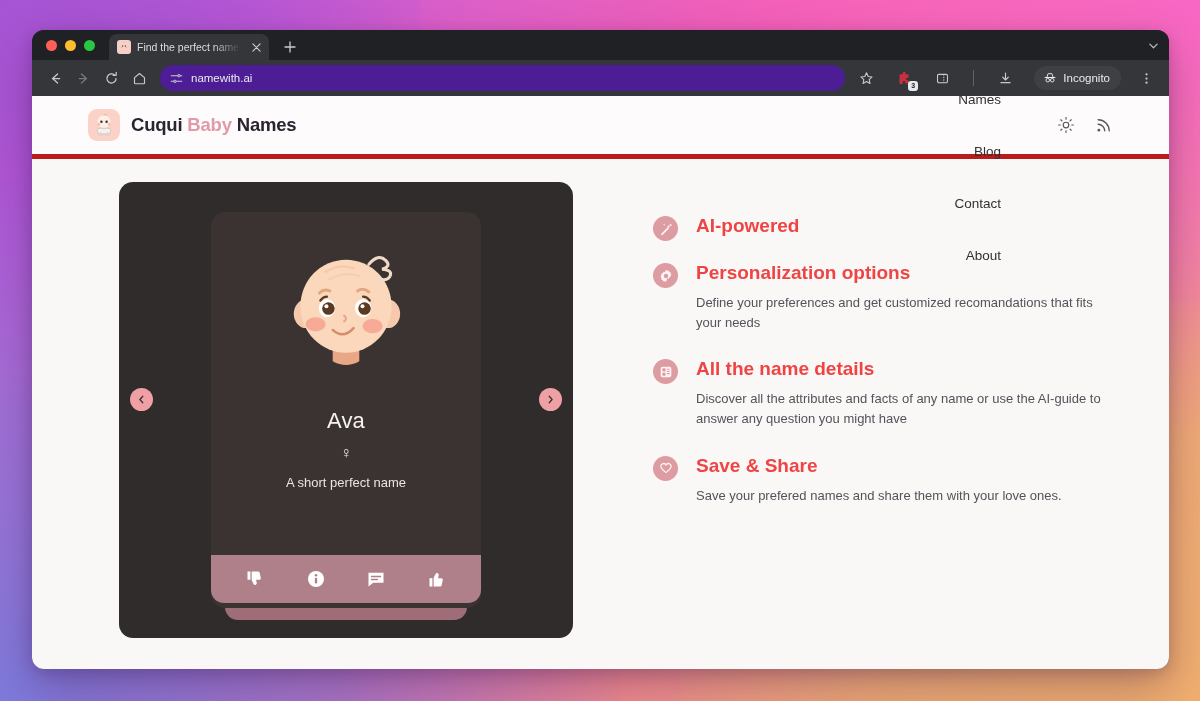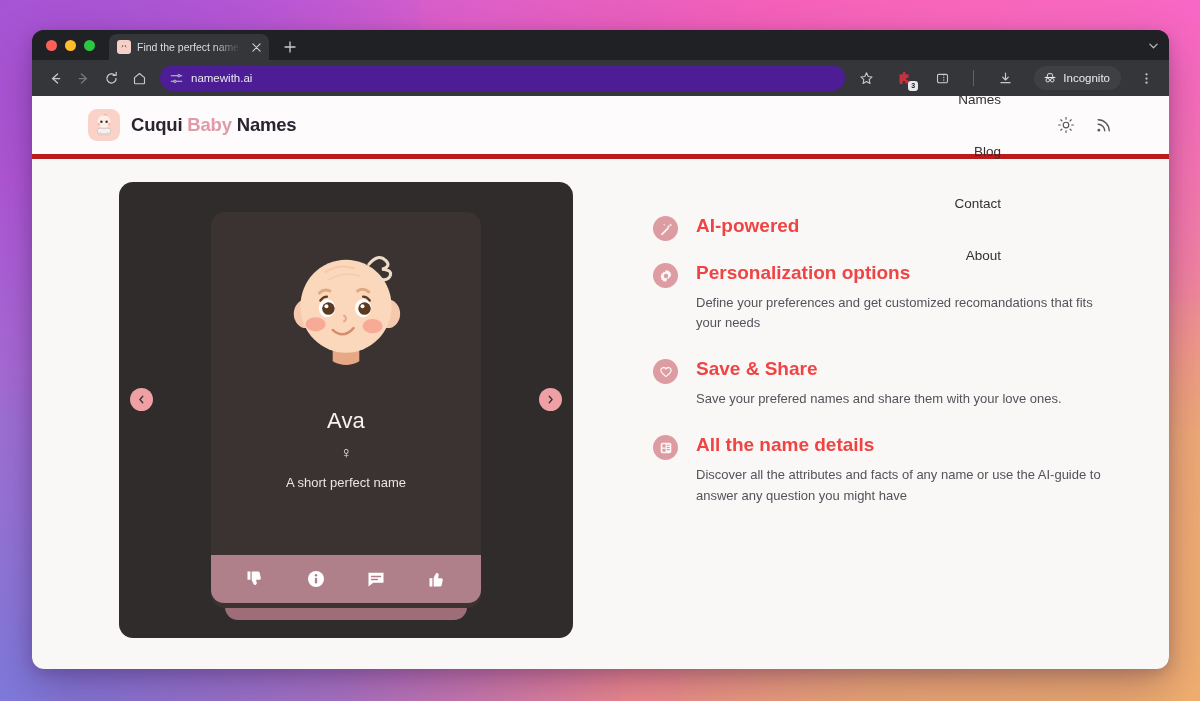--- a/index.html
+++ b/index.html
@@ -519,38 +519,38 @@
               <circle cx="10" cy="10" r="3.1" fill="#dd9ba2"></circle>
             </svg>
           </span>
           <div class="f-title">Personalization options</div>
           <div class="f-desc">Define your preferences and get customized recomandations that fits your needs</div>
         </div>
 
         <div class="feature">
           <span class="f-icon">
             <svg width="14" height="14" viewBox="0 0 20 20">
-              <path d="M10 16.6 C5.2 12.8 2.6 10.6 2.6 7.6 a3.9 3.9 0 0 1 7.4 -1.8 a3.9 3.9 0 0 1 7.4 1.8 c0 3 -2.6 5.2 -7.4 9 Z" stroke="currentColor" stroke-width="1.8" fill="none" stroke-linejoin="round"></path>
-            </svg>
-          </span>
-          <div class="f-title">Save &amp; Share</div>
-          <div class="f-desc">Save your prefered names and share them with your love ones.</div>
-        </div>
-
-        <div class="feature">
-          <span class="f-icon">
-            <svg width="14" height="14" viewBox="0 0 20 20">
               <rect x="2.4" y="2.4" width="15.2" height="15.2" rx="2.6" fill="currentColor"></rect>
               <rect x="4.8" y="4.8" width="4.6" height="4.6" rx="1" fill="#dd9ba2"></rect>
               <rect x="4.8" y="11" width="4.6" height="4.2" rx="1" fill="#dd9ba2"></rect>
               <rect x="11" y="5.2" width="4.4" height="1.6" rx="0.8" fill="#dd9ba2"></rect>
               <rect x="11" y="8.4" width="4.4" height="1.6" rx="0.8" fill="#dd9ba2"></rect>
               <rect x="11" y="11.6" width="4.4" height="1.6" rx="0.8" fill="#dd9ba2"></rect>
             </svg>
           </span>
           <div class="f-title">All the name details</div>
           <div class="f-desc">Discover all the attributes and facts of any name or use the AI-guide to answer any question you might have</div>
         </div>
 
+        <div class="feature">
+          <span class="f-icon">
+            <svg width="14" height="14" viewBox="0 0 20 20">
+              <path d="M10 16.6 C5.2 12.8 2.6 10.6 2.6 7.6 a3.9 3.9 0 0 1 7.4 -1.8 a3.9 3.9 0 0 1 7.4 1.8 c0 3 -2.6 5.2 -7.4 9 Z" stroke="currentColor" stroke-width="1.8" fill="none" stroke-linejoin="round"></path>
+            </svg>
+          </span>
+          <div class="f-title">Save &amp; Share</div>
+          <div class="f-desc">Save your prefered names and share them with your love ones.</div>
+        </div>
+
       </div>
     </div>
   </div>
 </div>
 
 </body></html>

